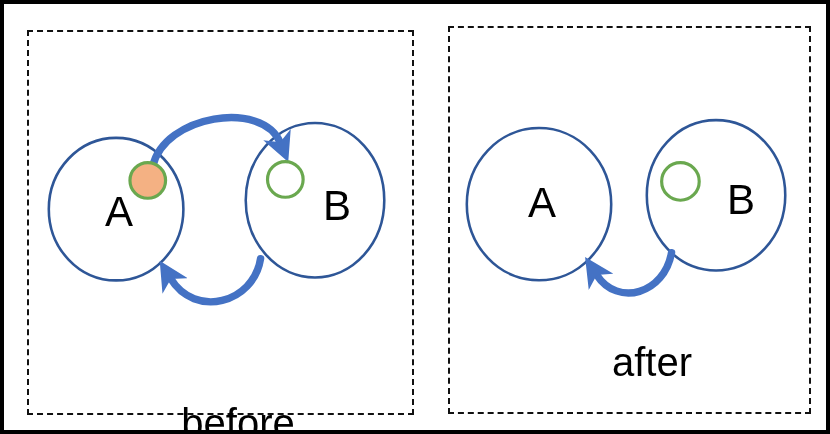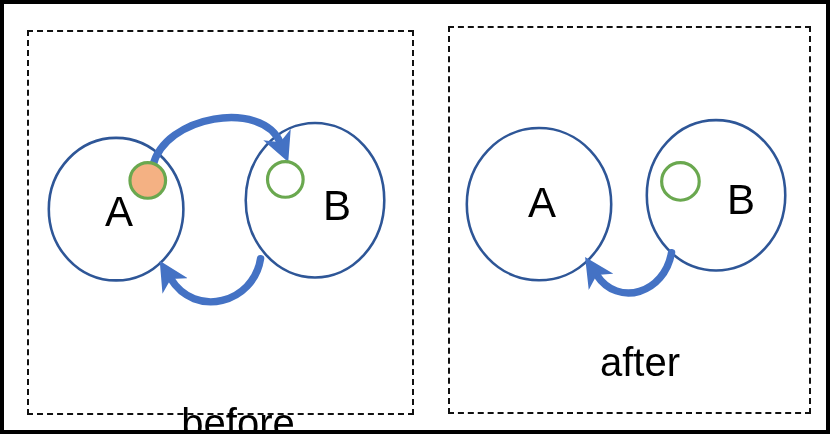--- a/index.html
+++ b/index.html
@@ -94,16 +94,16 @@
 
       <ellipse class="circle-outline" cx="90" cy="178" rx="73" ry="77"></ellipse>
       <ellipse class="circle-outline" cx="269" cy="169" rx="70" ry="76"></ellipse>
 
       <path class="arrow" d="M 224,227 C 217,268 170,283 148,249" marker-end="url(#head-after)"></path>
 
       <circle class="token token-empty" cx="233" cy="155" r="19"></circle>
     </svg>
     <div class="set-label" style="left:92px; top:175px;">A</div>
     <div class="set-label" style="left:291px; top:172px;">B</div>
-    <div class="caption" style="left:190px; top:334px;">after</div>
+    <div class="caption" style="left:202px; top:334px;">after</div>
   </div>
 
 </div>
 
 </body></html>

